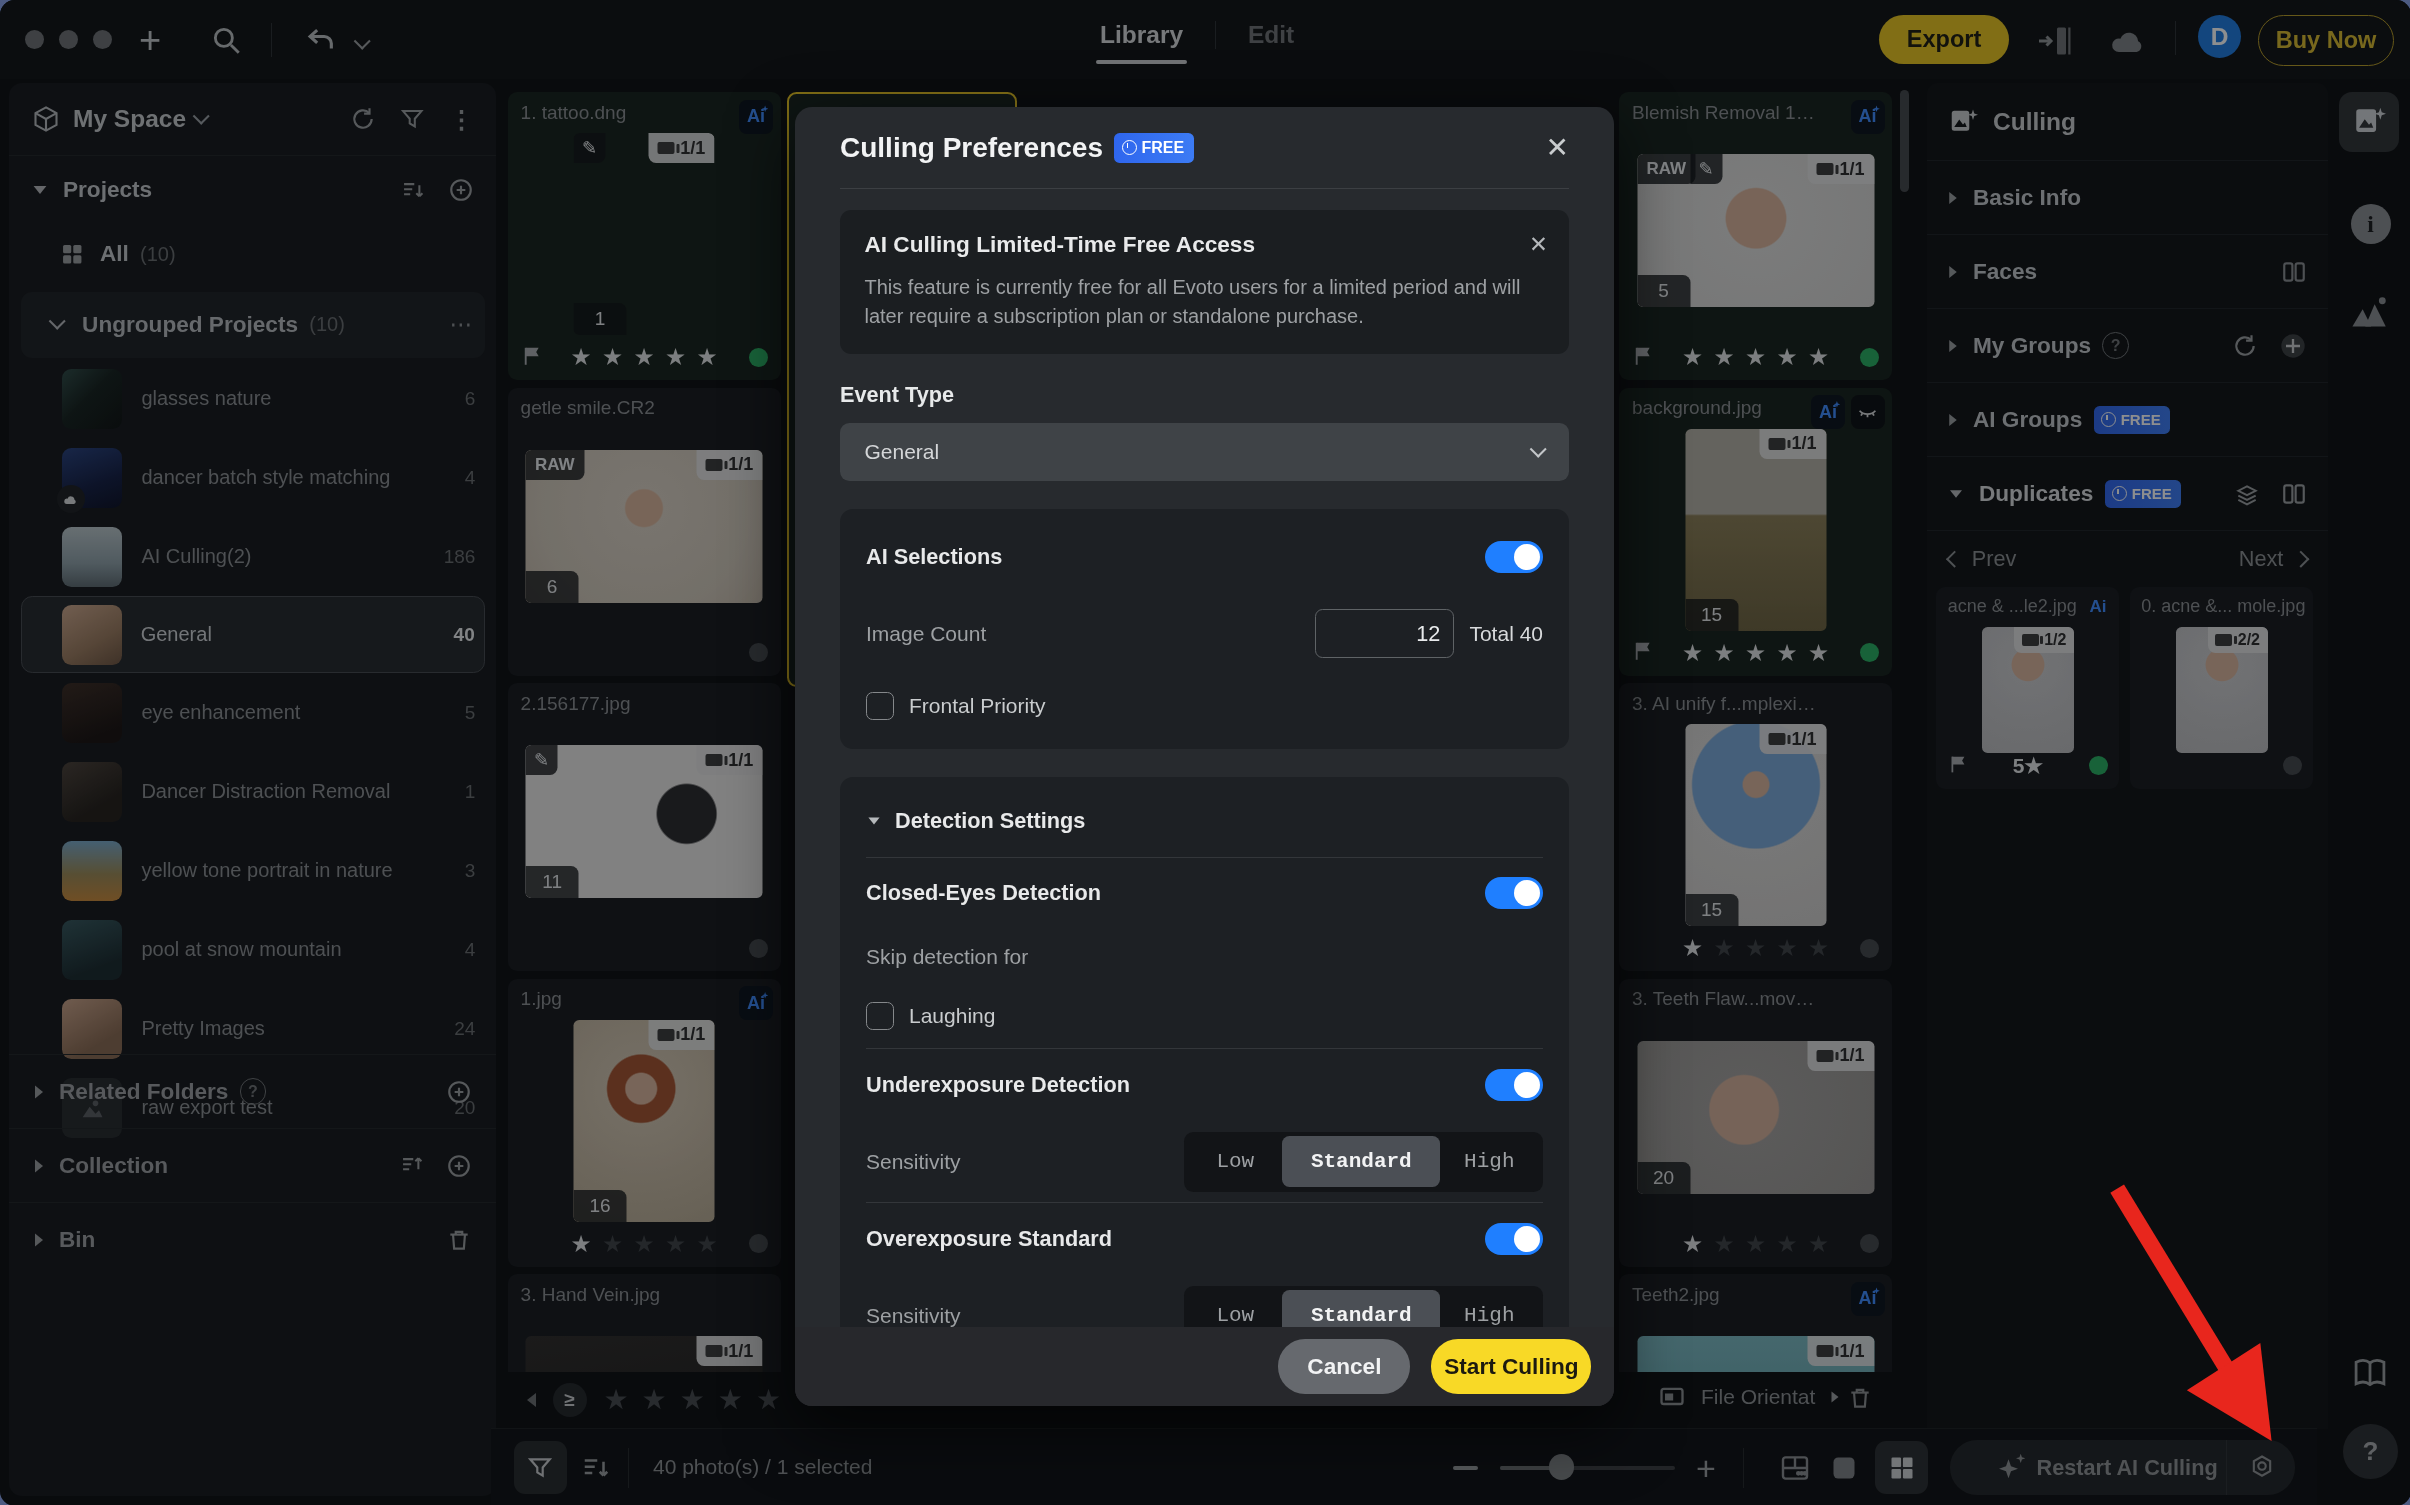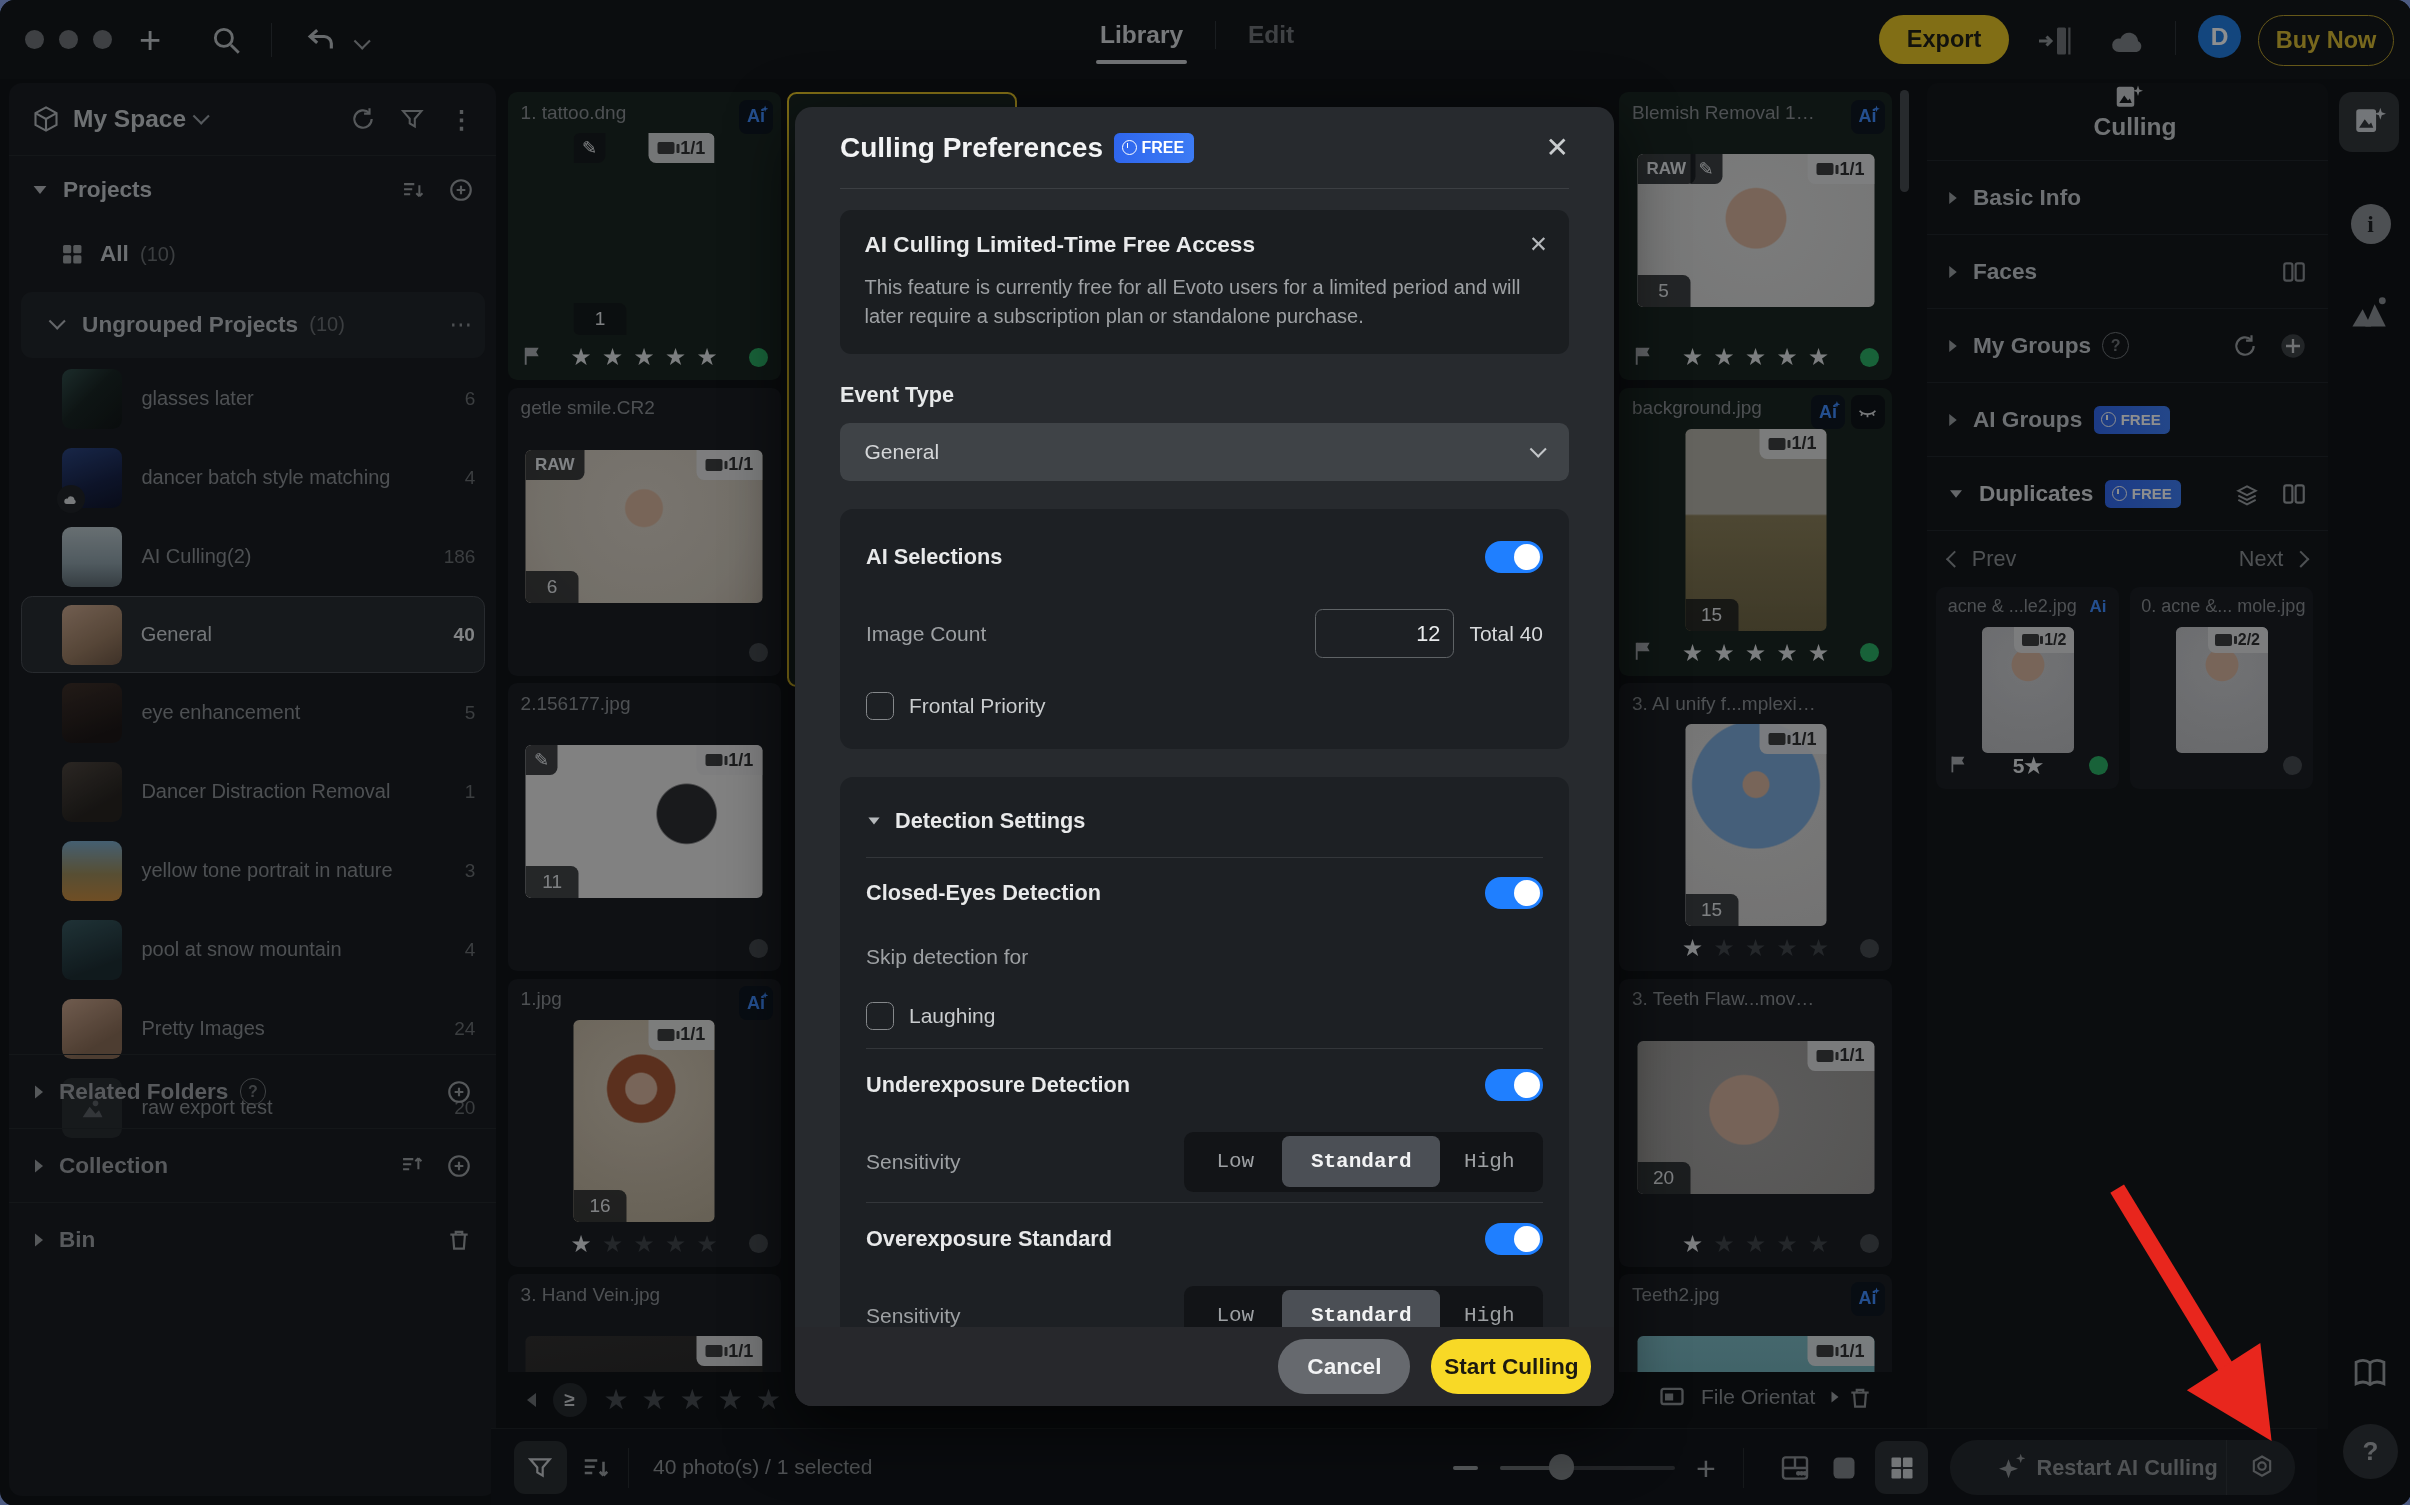--- a/index.html
+++ b/index.html
@@ -291,21 +291,21 @@
 
     <div class="row" style="height:66px;margin:7.5px 11.3px 1.9px;padding:0 13px 0 30px;background:#1d2024;border-radius:11.3px;">
       <span class="chv down" style="border-color:#b5b8bb;"></span>
       <span class="sec-label" style="margin-left:19px;color:#b8bbbe;">Ungrouped Projects</span>
       <span class="count-dim" style="margin-left:11.3px;">(10)</span>
       <span style="margin-left:auto;color:#8a8d90;font-size:22.6px;">⋯</span>
     </div>
 
     <div class="proj-item">
       <span class="pthumb t0"></span>
-      <span class="pname">glasses later</span>
+      <span class="pname">glasses nature</span>
       <span class="pcount">6</span>
     </div>
     <div class="proj-item">
       <span class="pthumb t1">
           <span class="cloudchk">
             <svg width="15" height="11.3" viewBox="0 0 24 18" fill="#d8dadc">
               <path d="M6.5 16 a4.3 4.3 0 1 1 .7-8.5 a5.8 5.8 0 0 1 11.2 1.6 a3.7 3.7 0 0 1 -.9 6.9 Z"></path>
             </svg>
           </span>
         </span>
@@ -673,21 +673,21 @@
     <span style="position:absolute;right:26px;top:13px;">
         <svg width="26" height="26" viewBox="0 0 24 24" fill="none" stroke="#8b8e91" stroke-width="2">
           <path d="M4 7 H20"></path>
           <path d="M9 7 V4.5 H15 V7"></path>
           <path d="M6.5 7 L7.5 20 H16.5 L17.5 7"></path>
         </svg>
       </span>
   </div>
 
   <div id="rpanel">
-    <div class="prow" style="height:77px;flex-direction:column;">
+    <div class="prow" style="height:77px;">
       <svg width="30" height="30" viewBox="0 0 24 24" fill="#c9ccce">
           <path d="M3 5 a2 2 0 0 1 2-2 H15 a2 2 0 0 1 2 2 V17 a2 2 0 0 1 -2 2 H5 a2 2 0 0 1 -2-2 Z M5 16 L9 10 L12 14 L13.5 12.3 L15 16 Z" fill-rule="evenodd"></path>
           <path d="M20 2 L21 5.2 L24 6.2 L21 7.2 L20 10.4 L19 7.2 L16 6.2 L19 5.2 Z"></path>
         </svg>
       <span class="sec-label" style="font-size:24.5px;color:#c9ccce;">Culling</span>
     </div>
     <div class="prow">
       <span class="tri right" style="transform:scale(.75);"></span>
       <span class="sec-label">Basic Info</span>
     </div>

